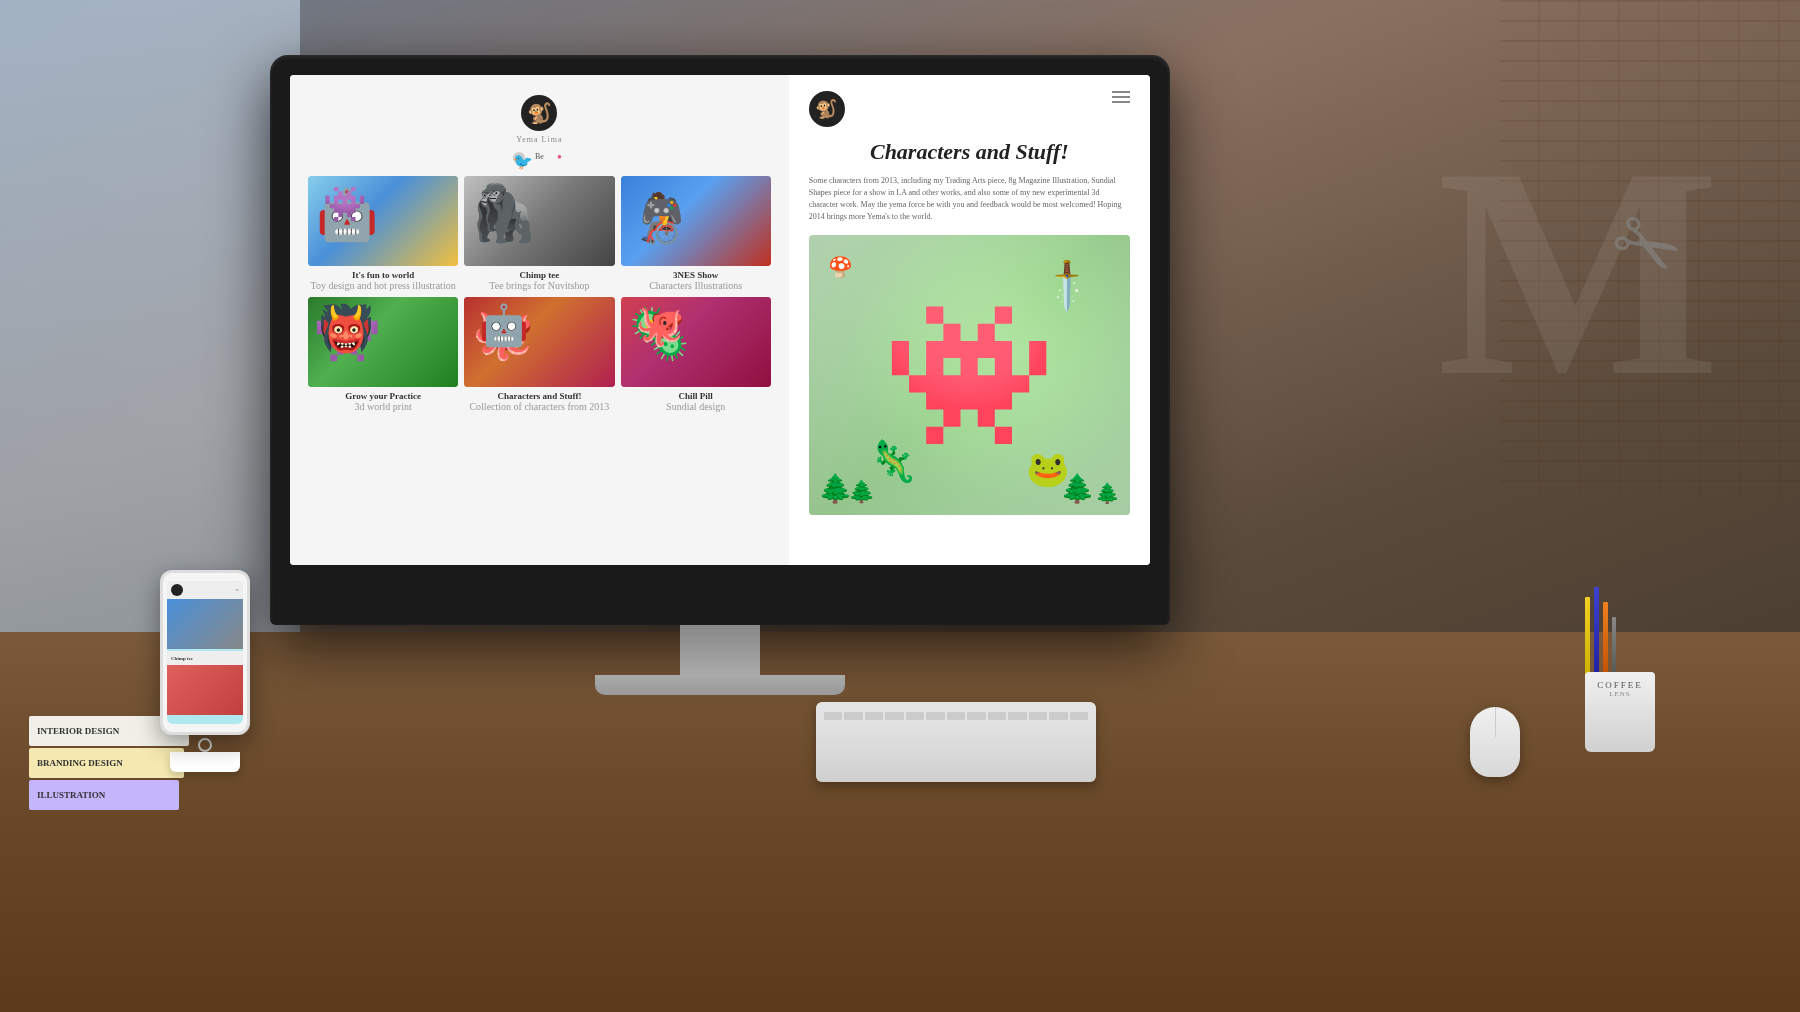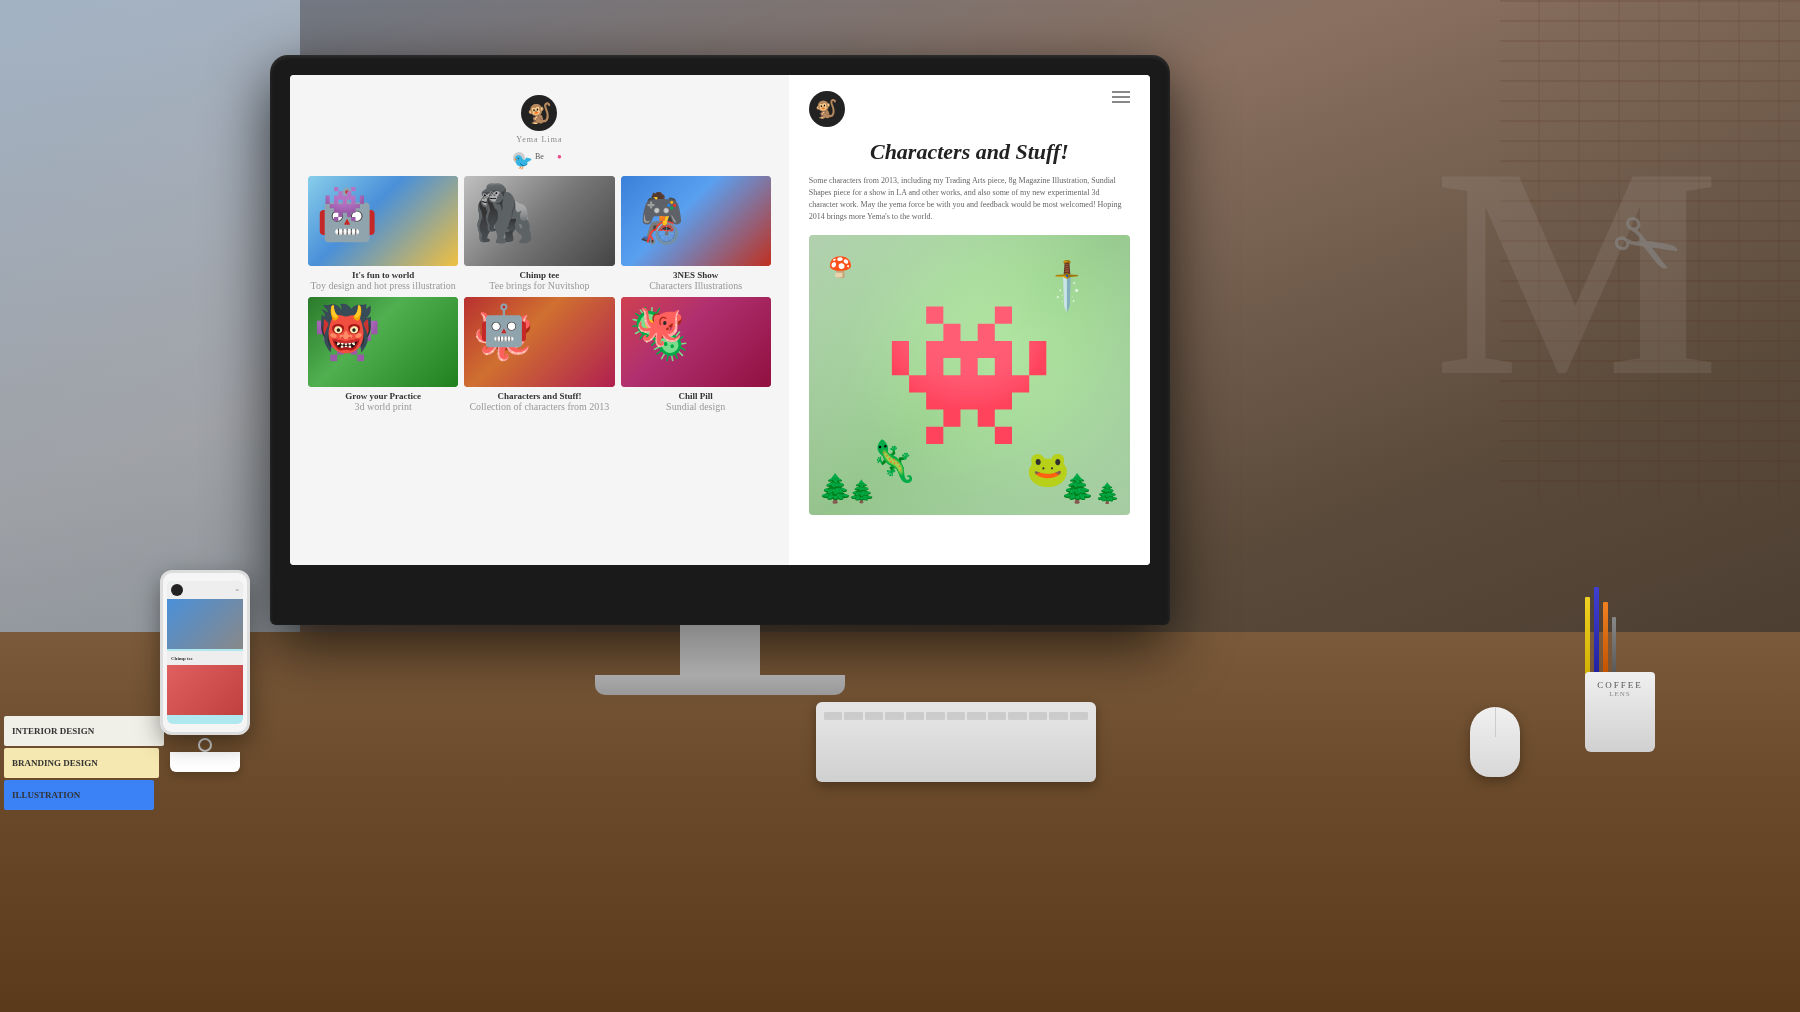--- a/index.html
+++ b/index.html
@@ -373,21 +373,21 @@
       height: 20px;
       background: #fff;
       margin: 0 auto;
       border-radius: 0 0 6px 6px;
       box-shadow: 0 4px 8px rgba(0,0,0,0.2);
     }
 
     
     .books-stack {
       position: absolute;
-      left: 4px;
+      left: 29px;
       bottom: 200px;
       z-index: 12;
     }
 
     .book {
       height: 30px;
       border-radius: 2px;
       display: flex;
       align-items: center;
       padding-left: 8px;
@@ -396,21 +396,21 @@
 
     .book-title {
       font-size: 9px;
       font-weight: bold;
       color: #333;
       text-transform: uppercase;
     }
 
     .book-1 { width: 160px; background: #f0f0e8; }
     .book-2 { width: 155px; background: #f5e8b0; }
-    .book-3 { width: 150px; background: #3b82f6; }
+    .book-3 { width: 150px; background: #c4b5fd; }
 
     
     .pencil-holder {
       position: absolute;
       right: 145px;
       bottom: 260px;
       z-index: 12;
     }
 
     .mug {

